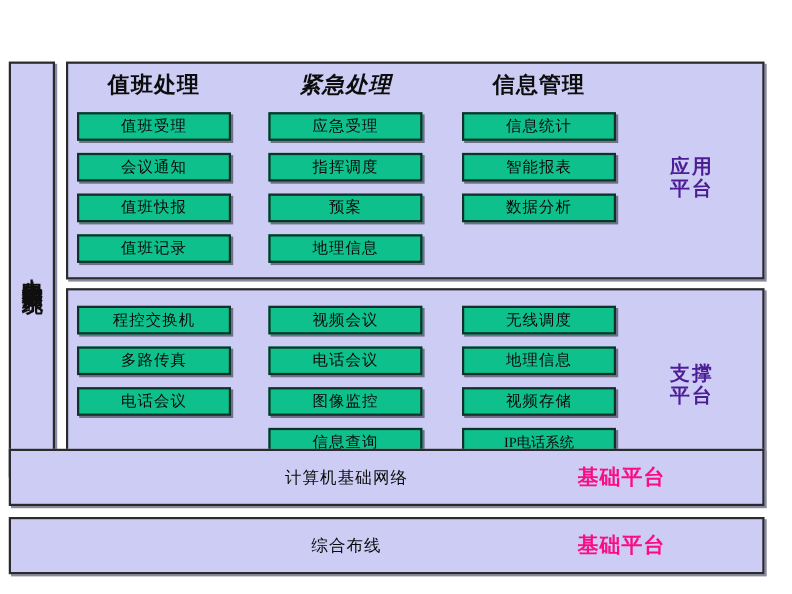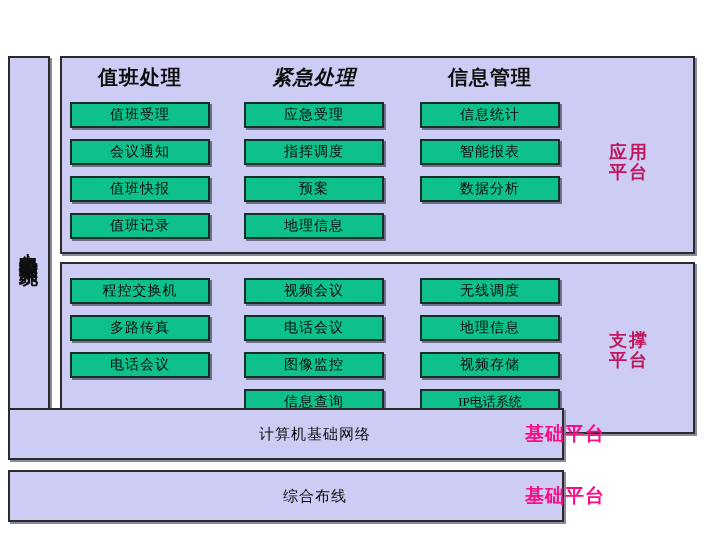--- a/index.html
+++ b/index.html
@@ -117,31 +117,31 @@
   .cell:last-child { margin-bottom: 0; }
 
   .platform-tag {
     position: absolute;
     width: 110px;
     text-align: center;
     font-family: "DejaVu Sans", "Liberation Sans", sans-serif;
     font-weight: bold;
     font-size: 18px;
     line-height: 1.12;
-    color: #be185d;
+    color: #4c1d95;
     letter-spacing: 2px;
   }
   #application-tag { left: 512px; top: 84px; }
   #support-tag     { left: 512px; top: 66px; }
 
   
   .bar {
     position: absolute;
     left: 8px;
-    width: 556px;
+    width: 687px;
     height: 52px;
     background: #ccccf5;
     border: 2px solid #2b2b2b;
     box-sizing: border-box;
     box-shadow: 2px 2px 0 #8a8a9e;
   }
   #network-bar { top: 408px; }
   #cabling-bar { top: 470px; }
 
   .bar-main-label {

